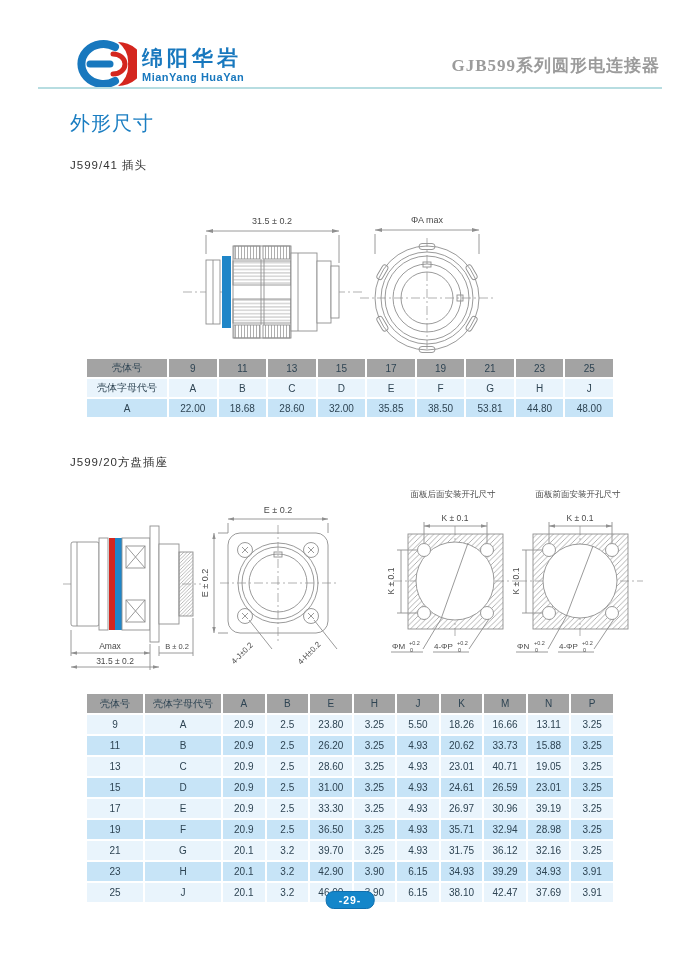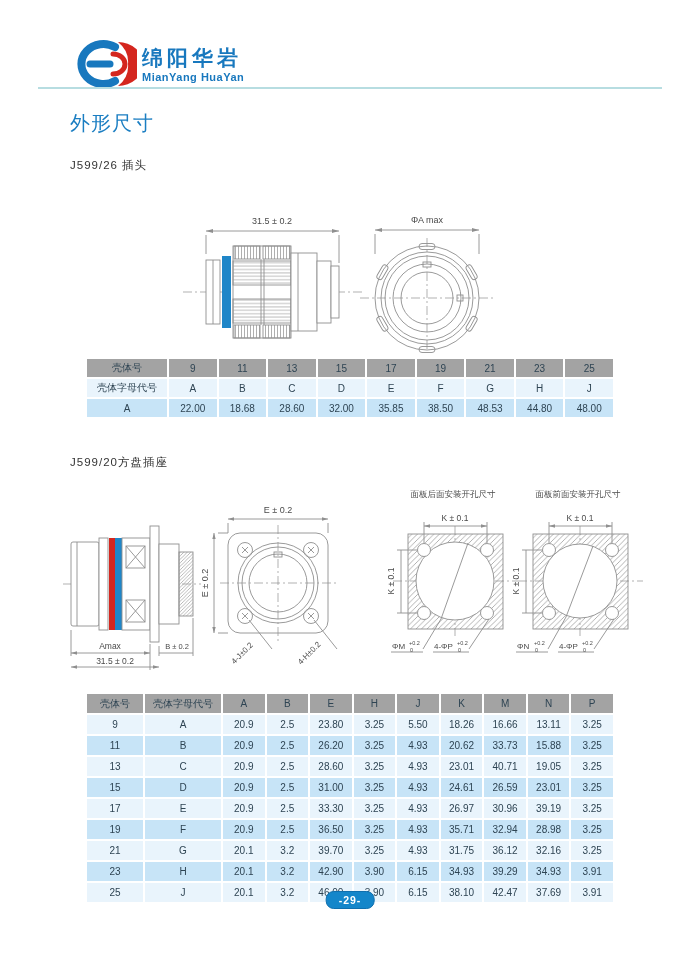--- a/index.html
+++ b/index.html
@@ -64,24 +64,25 @@
   <svg class="drw" style="left:73px;top:38px" width="64" height="52" viewBox="0 0 64 52">
     <path d="M42 9 A 22 20 0 1 0 42 43" fill="none" stroke="#1878be" stroke-width="8" stroke-linecap="round"></path>
     <line x1="17" y1="26" x2="37" y2="26" stroke="#1878be" stroke-width="7" stroke-linecap="round"></line>
     <path d="M45 4 a 25 22 0 0 1 0 44 a 31 27 0 0 0 10 -22 a 31 27 0 0 0 -10 -22 z" fill="#d4261e"></path>
     <path d="M40 16 a 12 10 0 0 1 0 20" fill="none" stroke="#d4261e" stroke-width="5" stroke-linecap="round"></path>
   </svg>
   <div class="logo-block">
     <div class="logo-cn">绵阳华岩</div>
     <div class="logo-en">MianYang HuaYan</div>
   </div>
+  <div class="doc-title">GJB599系列圆形电连接器</div>
   <div class="divider"></div>
 
   <div class="section-title">外形尺寸</div>
-  <div class="sub-title sub1">J599/26 插头</div>
+  <div class="sub-title sub1">J599/41 插头</div>
 
   <svg class="drw" style="left:180px;top:210px" width="185" height="145" viewBox="0 0 185 145">
     <g stroke="#8f8f8f" stroke-width="0.9" fill="none">
 
       <line x1="26" y1="21" x2="159" y2="21"></line>
       <polygon points="26,21 33,19 33,23" fill="#8f8f8f" stroke="none"></polygon>
       <polygon points="159,21 152,19 152,23" fill="#8f8f8f" stroke="none"></polygon>
       <line x1="26" y1="25" x2="26" y2="44"></line>
       <line x1="159" y1="25" x2="159" y2="53"></line>
 
@@ -175,21 +176,21 @@
           <td>J</td>
         </tr>
         <tr class="lite">
           <th>A</th>
           <td>22.00</td>
           <td>18.68</td>
           <td>28.60</td>
           <td>32.00</td>
           <td>35.85</td>
           <td>38.50</td>
-          <td>48.53</td>
+          <td>53.81</td>
           <td>44.80</td>
           <td>48.00</td>
         </tr>
       </tbody>
   </table>
 
   <div class="sub-title sub2">J599/20方盘插座</div>
 
   <svg class="drw" style="left:63px;top:512px" width="138" height="160" viewBox="0 0 138 160">
     <g stroke="#8f8f8f" stroke-width="0.9" fill="none">

